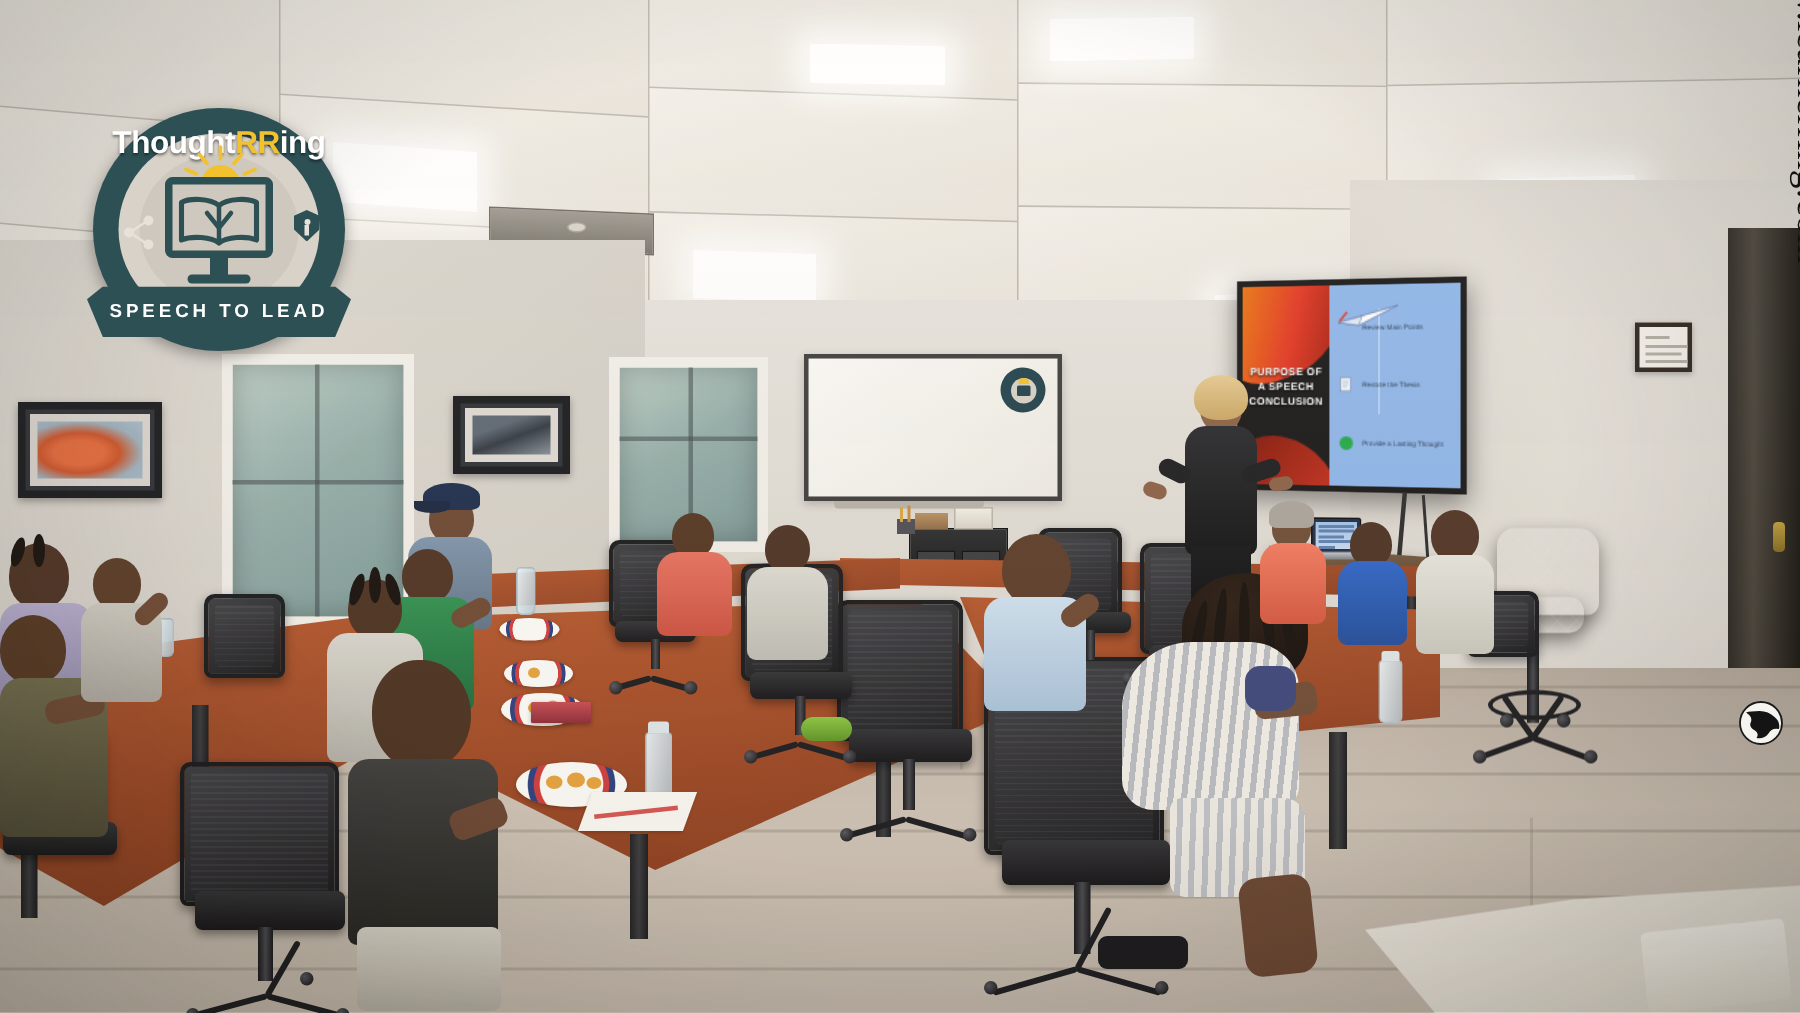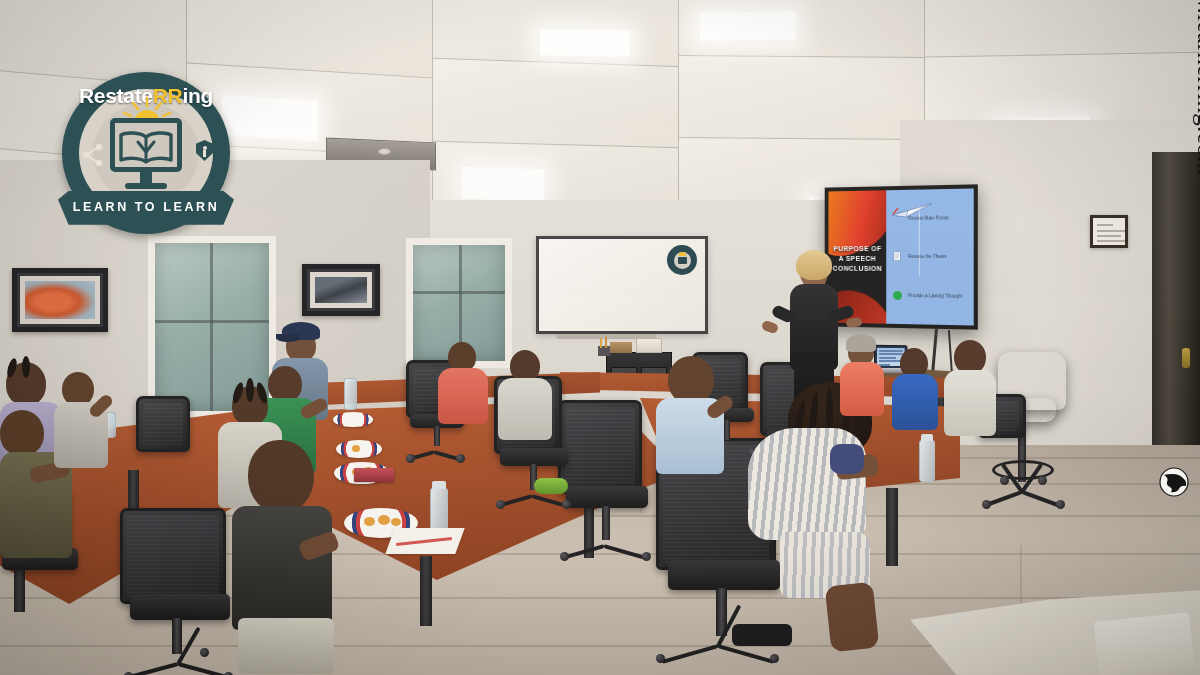--- a/index.html
+++ b/index.html
@@ -648,21 +648,21 @@
               background:linear-gradient(#8cc63f,#5d9426)"></div>
 
   <div class="warm"></div>
   <div class="vignette"></div>
 
   <div class="logo-badge">
     <div class="logo-ring"></div>
     <div class="logo-inner"></div>
     <div class="logo-core"></div>
     <div class="logo-word">
-      <span>Restate</span><i>RR</i><span>ing</span>
+      <span>Thought</span><i>RR</i><span>ing</span>
     </div>
     <div class="logo-sun"></div>
     <svg viewBox="0 0 60 26" style="position:absolute;left:55px;top:24px;width:60px;height:26">
       <g stroke="#f2c12e" stroke-width="2.4" stroke-linecap="round">
         <line x1="30" y1="2" x2="30" y2="10"></line>
         <line x1="16" y1="7" x2="21" y2="13"></line>
         <line x1="44" y1="7" x2="39" y2="13"></line>
         <line x1="7" y1="17" x2="14" y2="20"></line>
         <line x1="53" y1="17" x2="46" y2="20"></line>
       </g>
@@ -684,21 +684,21 @@
         <line x1="6" y1="14" x2="15" y2="20"></line>
       </g>
     </svg>
     <div class="logo-shield">
       <div style="position:absolute;left:50%;top:30%;width:4px;height:4px;margin-left:-2px;
                   border-radius:50%;background:#e7e2d8"></div>
       <div style="position:absolute;left:50%;top:48%;width:3px;height:7px;margin-left:-1.5px;
                   background:#e7e2d8"></div>
     </div>
     <div class="logo-banner">
-      <span>LEARN TO LEARN</span>
+      <span>SPEECH TO LEAD</span>
     </div>
   </div>
 
 
   <div class="weburl">www.learnerring.com</div>
   <svg class="globe-mark" viewBox="0 0 32 32">
     <circle cx="16" cy="16" r="14" fill="#f6f4ef" stroke="#1b1b1b" stroke-width="1.2"></circle>
     <path d="M6 9 q5 3 3 7 q-1 3 3 5 q3 2 1 5 q5 1 8-3 q2-4 7-3 q1-5-3-8 q-4-4-10-4 q-6 0-9 1z" fill="#141414"></path>
   </svg>
 

